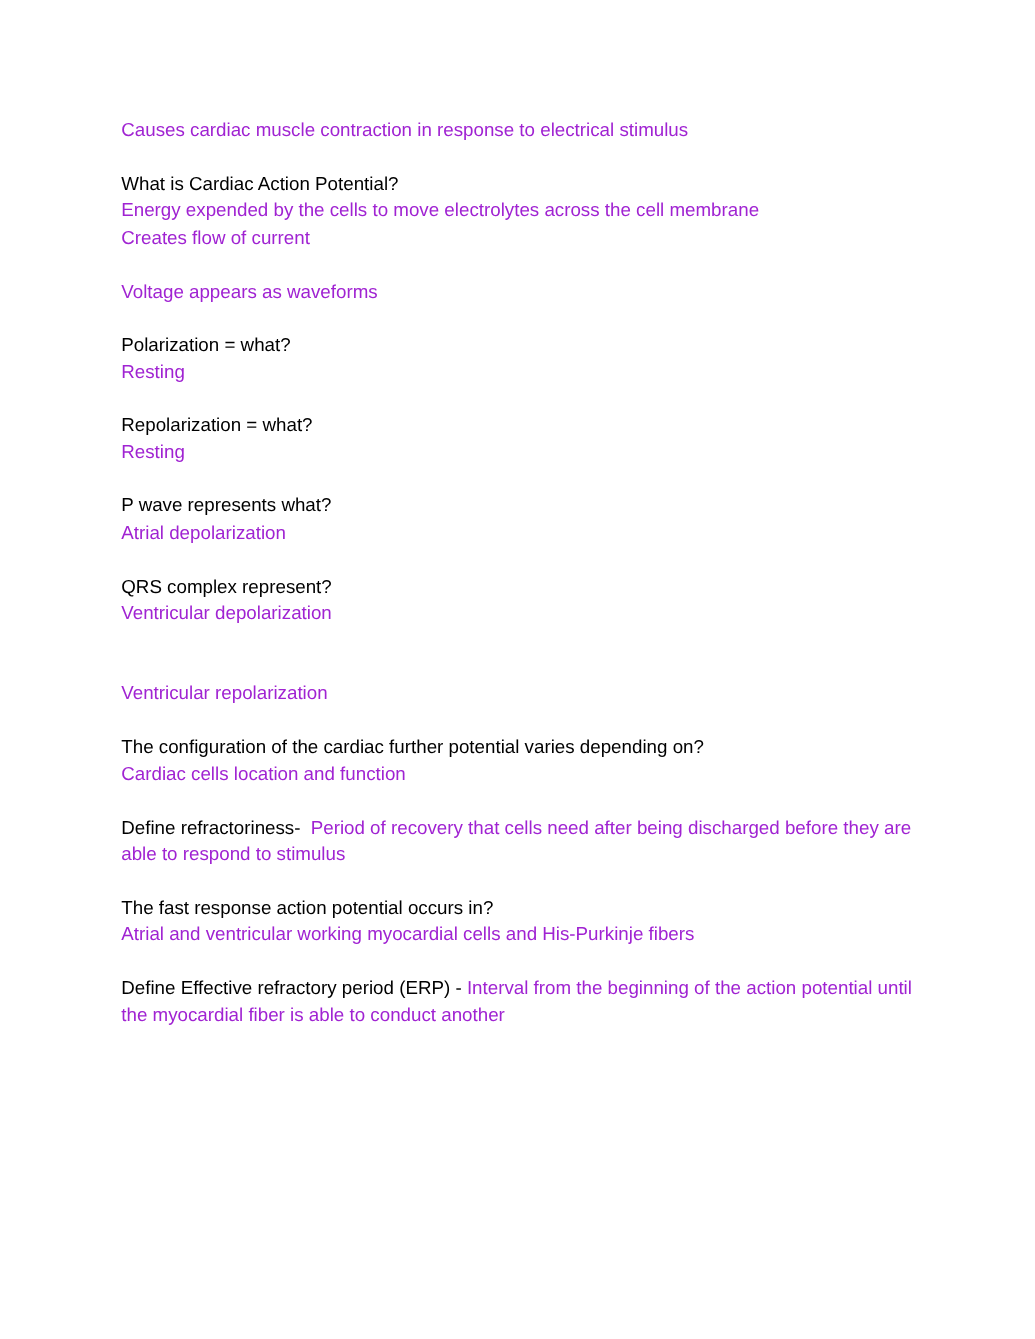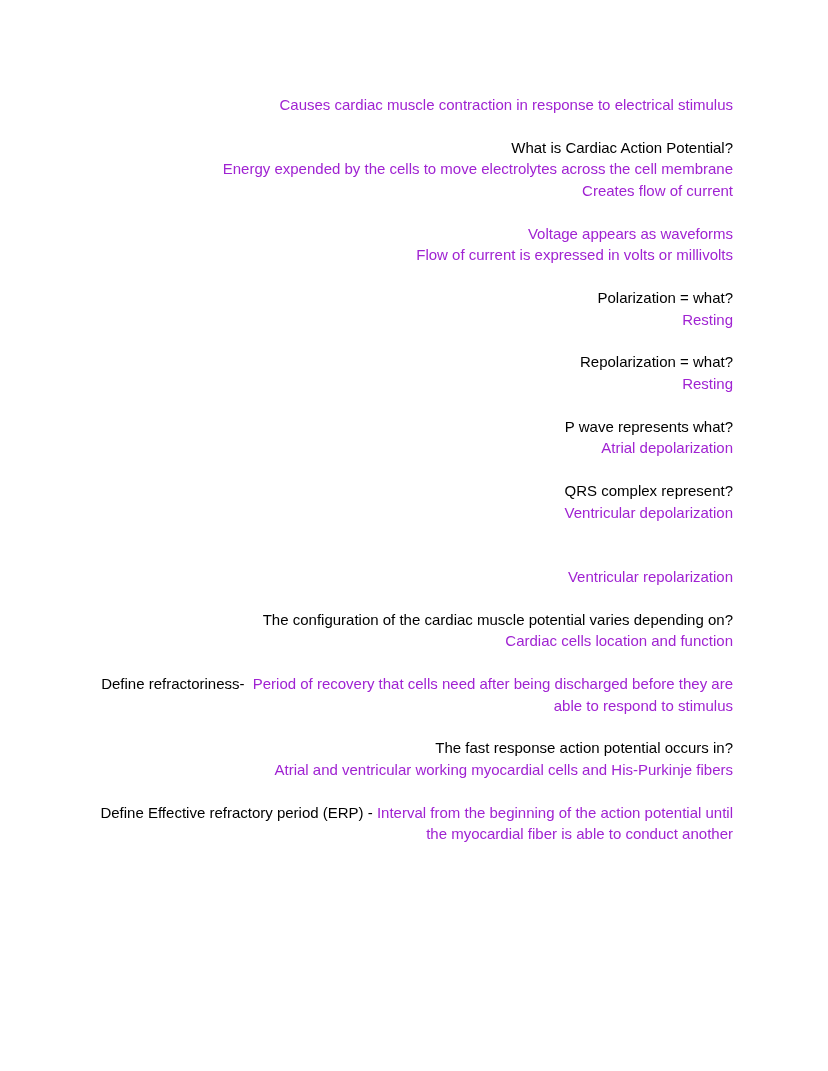--- a/index.html
+++ b/index.html
@@ -20,21 +20,20 @@
   .page {
     box-sizing: border-box;
     width: 828px;
     min-height: 1071px;
     padding: 94px 95px 40px 97px;
     background: #ffffff;
   }
   p.block {
     margin: 0 0 21.45px 0;
     padding: 0;
-    text-align: right;
   }
   .q {
     font-weight: 400;
     color: var(--question-color, #000000);
   }
   .ans {
     font-weight: 400;
     color: var(--answer-color, #a023d2);
   }
   .gap {
@@ -49,21 +48,20 @@
   <p class="block">
     <span class="ans">Causes cardiac muscle contraction in response to electrical stimulus</span>
   </p>
 
   <p class="block">
     <span class="q">What is Cardiac Action Potential?</span><br>
     <span class="ans">Energy expended by the cells to move electrolytes across the cell membrane</span><br>
     <span class="ans">Creates flow of current</span><br>
     <br>
     <span class="ans">Voltage appears as waveforms</span><br>
-    <span class="ans">Flow of current is expressed in volts or millivolts</span>
   </p>
 
   <p class="block">
     <span class="q">Polarization = what?</span><br>
     <span class="ans">Resting</span>
   </p>
 
 
   <p class="block">
     <span class="q">Repolarization = what?</span><br>
@@ -79,21 +77,21 @@
     <span class="q">QRS complex represent?</span><br>
     <span class="ans">Ventricular depolarization</span>
   </p>
 
   <p class="block">
     <br>
     <span class="ans">Ventricular repolarization</span>
   </p>
 
   <p class="block">
-    <span class="q">The configuration of the cardiac muscle potential varies depending on?</span><br>
+    <span class="q">The configuration of the cardiac further potential varies depending on?</span><br>
     <span class="ans">Cardiac cells location and function</span>
   </p>
 
   <p class="block">
     <span class="q">Define refractoriness-</span>
     <span class="ans gap">Period of recovery that cells need after being discharged before they are able to respond to stimulus</span>
   </p>
 
   <p class="block">
     <span class="q">The fast response action potential occurs in?</span><br>

